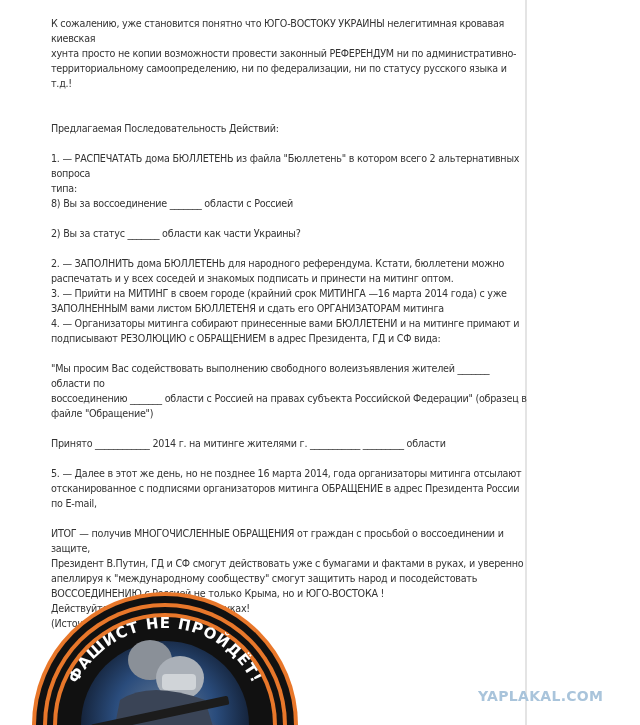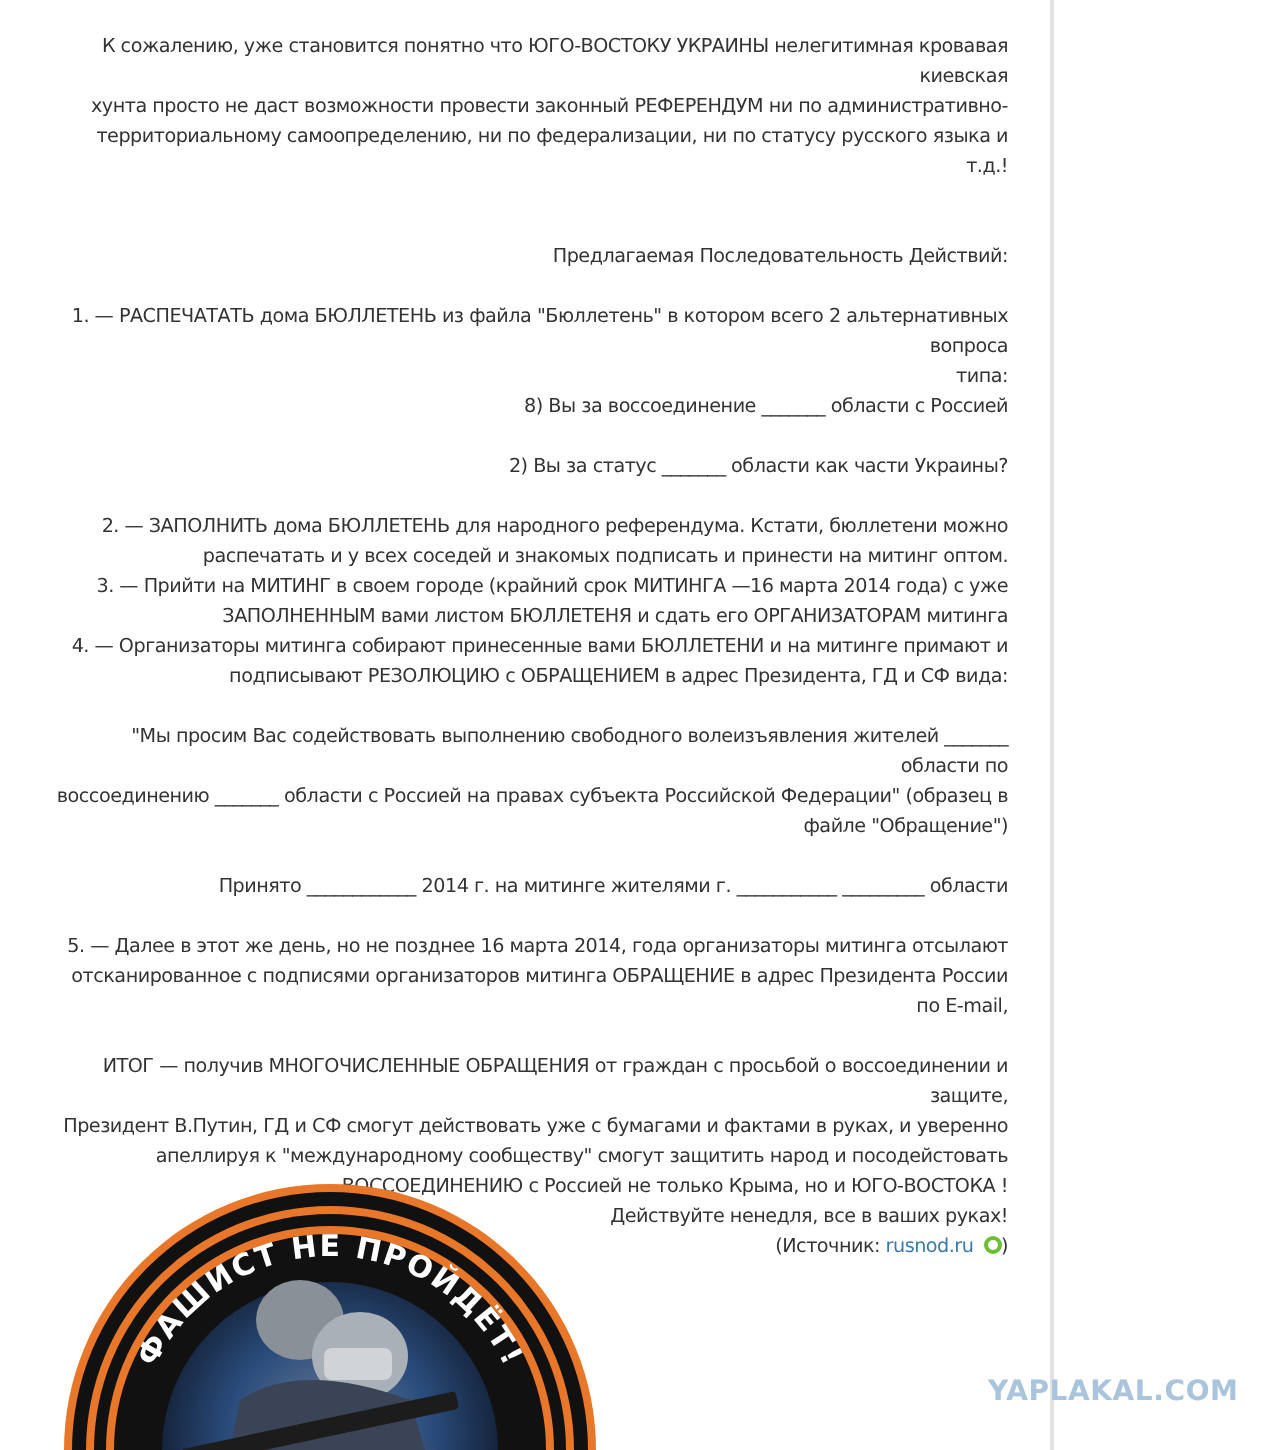--- a/index.html
+++ b/index.html
@@ -4,51 +4,51 @@
 <style>
   html, body { margin:0; padding:0; }
   body {
     width:640px; height:725px; overflow:hidden; background:#ffffff;
     position:relative; font-family:"DejaVu Sans", sans-serif; color:#333333;
   }
   .divider {
     position:absolute; left:525px; top:0; width:2px; height:725px; background:#e4e4e4;
   }
   .content {
-    position:absolute; left:26px; top:16px; width:478px;
-    font-size:9.6px; line-height:15px; letter-spacing:-0.25px;text-align:right;
+    position:absolute; left:51px; top:16px; width:478px;
+    font-size:9.6px; line-height:15px; letter-spacing:-0.25px;
   }
   .content p { margin:0; }
   .gap { height:15px; }
   .src-link { color:#3a7aa8; }
   .src-icon {
     display:inline-block; width:9px; height:9px; border-radius:50%;
     background:#6cc030; vertical-align:-1px; position:relative; margin-left:2px;
   }
   .src-icon::after {
     content:""; position:absolute; left:2px; top:2px; width:5px; height:5px;
     border-radius:50%; background:#ffffff;
   }
   .emblem {
     position:absolute; left:30px; top:590px; width:270px; height:270px;
   }
   .watermark {
     position:absolute; left:478px; top:688px; font-family:"DejaVu Sans", sans-serif;
-    font-weight:bold; font-size:14px; color:#a9c4db; letter-spacing:0.3px;margin-left:16px;
+    font-weight:bold; font-size:14px; color:#a9c4db; letter-spacing:0.3px;
   }
 </style>
 </head>
 <body>
 
 <div class="divider"></div>
 
 <div class="content">
   <p>
     <span>К сожалению, уже становится понятно что ЮГО-ВОСТОКУ УКРАИНЫ нелегитимная кровавая киевская</span><br>
-    <span>хунта просто не даст возможности провести законный РЕФЕРЕНДУМ ни по административно-</span><br>
+    <span>хунта просто не копии возможности провести законный РЕФЕРЕНДУМ ни по административно-</span><br>
     <span>территориальному самоопределению, ни по федерализации, ни по статусу русского языка и т.д.!</span>
   </p>
   <div class="gap"></div>
   <div class="gap"></div>
   <p>Предлагаемая Последовательность Действий:</p>
   <div class="gap"></div>
   <p>
     <span>1. — РАСПЕЧАТАТЬ дома БЮЛЛЕТЕНЬ из файла "Бюллетень" в котором всего 2 альтернативных вопроса</span><br>
     <span>типа:</span><br>
     <span>8) Вы за воссоединение _______ области с Россией</span><br>

